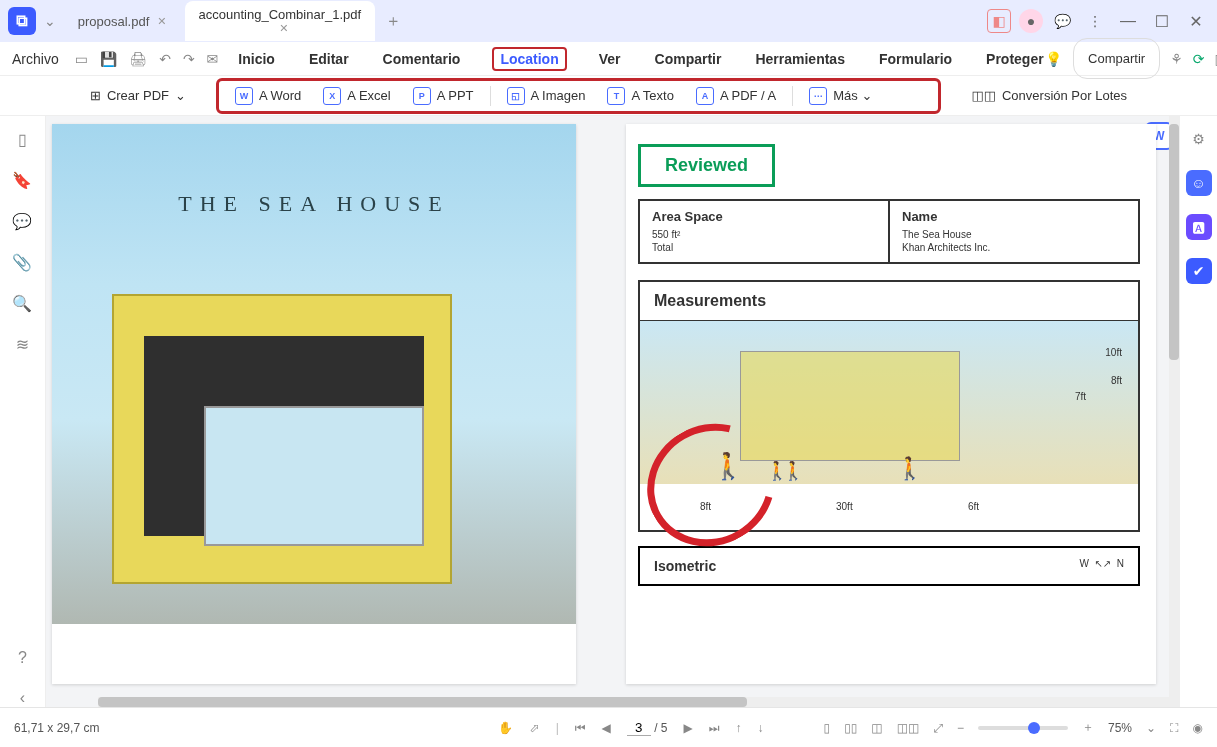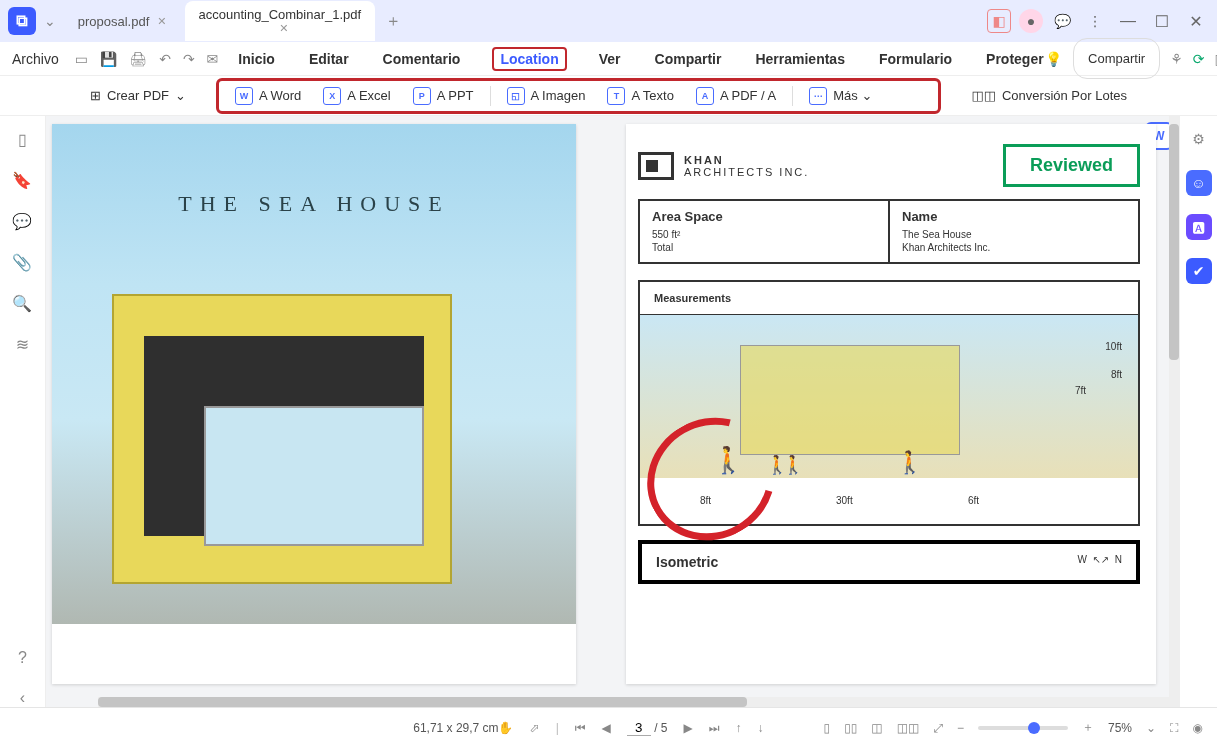--- a/index.html
+++ b/index.html
@@ -55,45 +55,45 @@
 .logo-box::after { content: ""; position: absolute; left: 5px; top: 5px; width: 12px; height: 12px; background: #333; }
 .khan-text { font-size: 11px; letter-spacing: 2px; }
 .khan-text .k1 { font-weight: bold; display: block; }
 .reviewed { border: 3px solid #0a9d58; padding: 8px 24px; font-weight: bold; font-size: 18px; color: #0a9d58; }
 .info-table { display: flex; border: 2px solid #333; margin-bottom: 16px; }
 .info-cell { flex: 1; padding: 8px 12px; border-right: 2px solid #333; }
 .info-cell:last-child { border-right: none; }
 .info-cell .lbl { font-weight: bold; font-size: 13px; margin-bottom: 4px; }
 .info-cell .val { font-size: 10px; line-height: 1.3; }
 .meas-box { border: 2px solid #333; }
-.meas-title { padding: 10px 14px; font-weight: bold; font-size: 11px; }
+.meas-title { padding: 10px 14px; font-weight: bold; font-size: 16px; }
 .meas-diagram { height: 210px; background: linear-gradient(#cae7f4 0%,#e8e0b8 78%, #fff 78%); position: relative; border-top: 1px solid #333; }
 .diagram-house { position: absolute; left: 100px; top: 30px; width: 220px; height: 110px; background: rgba(232,216,88,.6); border: 1px solid #999; }
 .silhouette { position: absolute; bottom: 48px; color: #000; }
 .dim-label { position: absolute; font-size: 10px; }
 .red-circle { position: absolute; left: 6px; top: 104px; width: 130px; height: 120px; border: 7px solid #d4222a; border-radius: 50%; border-right-color: transparent; transform: rotate(-30deg); pointer-events:none; }
-.iso-box { border: 4px solid #000000; margin-top: 14px; padding: 10px 14px; display: flex; justify-content: space-between; }
+.iso-box { border: 2px solid #000000; margin-top: 14px; padding: 10px 14px; display: flex; justify-content: space-between; }
 .page3 { width: 100px; height: 560px; background: #fff; padding: 16px 10px; font-size: 11px; }
 .page3 .tt { font-weight: bold; font-size: 15px; margin-bottom: 8px; }
 
 .scroll-track-h { position: absolute; left: 52px; right: 0; bottom: 0; height: 10px; background: #eee; }
 .scroll-thumb-h { height: 100%; width: 60%; background: #c4c4c4; border-radius: 4px; }
 .scroll-track-v { position: absolute; right: 0; top: 0; bottom: 0; width: 10px; background: #eee; }
 .scroll-thumb-v { width: 100%; height: 40%; background: #c4c4c4; border-radius: 4px; margin-top: 8px; }
 
 .right-rail { width: 38px; background: #fff; border-left: 1px solid #eee; display: flex; flex-direction: column; align-items: center; padding-top: 10px; gap: 18px; }
 .rr-icon { width: 26px; height: 26px; display: flex; align-items: center; justify-content: center; border-radius: 6px; font-size: 14px; }
 .rr-icon.ai { background: #4a6cff; color: #fff; }
 .rr-icon.lt { background: #6b4cff; color: #fff; }
 .rr-icon.chk { background: #3c5bff; color: #fff; }
 .rr-icon.plain { color: #888; }
 .word-cvt { position: absolute; right: 6px; top: 6px; width: 28px; height: 28px; border: 2px solid #4a6cff; border-radius: 6px; background: #fff; display: flex; align-items: center; justify-content: center; color: #4a6cff; font-weight: bold; font-size: 12px; }
 
 .statusbar { height: 40px; background: #fff; border-top: 1px solid #e5e5e5; display: flex; align-items: center; padding: 0 14px; font-size: 12px; color: #555; }
-.sb-left { flex: 1; text-align: right; }
+.sb-left { flex: 1; }
 .sb-center { display: flex; align-items: center; gap: 16px; }
 .sb-icon { color: #888; cursor: pointer; }
 .page-input { border: none; border-bottom: 1px solid #aaa; width: 24px; text-align: center; background: transparent; }
 .sb-right { display: flex; align-items: center; gap: 14px; margin-left: 60px; }
 .zoom-slider { width: 90px; height: 4px; background: #ddd; border-radius: 2px; position: relative; }
 .zoom-thumb { position: absolute; left: 55%; top: -4px; width: 12px; height: 12px; background: #4a6cff; border-radius: 50%; }
 </style>
 </head>
 <body>
 
@@ -220,27 +220,20 @@
         <div class="house">
           <div class="house-inner">
             <div class="house-window"></div>
           </div>
         </div>
       </div>
     </div>
 
     <div class="page page2">
       <div class="head2">
-        <div class="khan-logo">
-          <div class="logo-box"></div>
-          <div class="khan-text">
-            <span class="k1">KHAN</span>
-            <span>ARCHITECTS INC.</span>
-          </div>
-        </div>
         <div class="reviewed">Reviewed</div>
       </div>
       <div class="info-table" id="info-table">
           <div class="info-cell">
             <div class="lbl">Area Space</div>
             <div class="val">550 ft²<br>Total</div>
           </div>
           <div class="info-cell">
             <div class="lbl">Name</div>
             <div class="val">The Sea House<br>Khan Architects Inc.</div>

